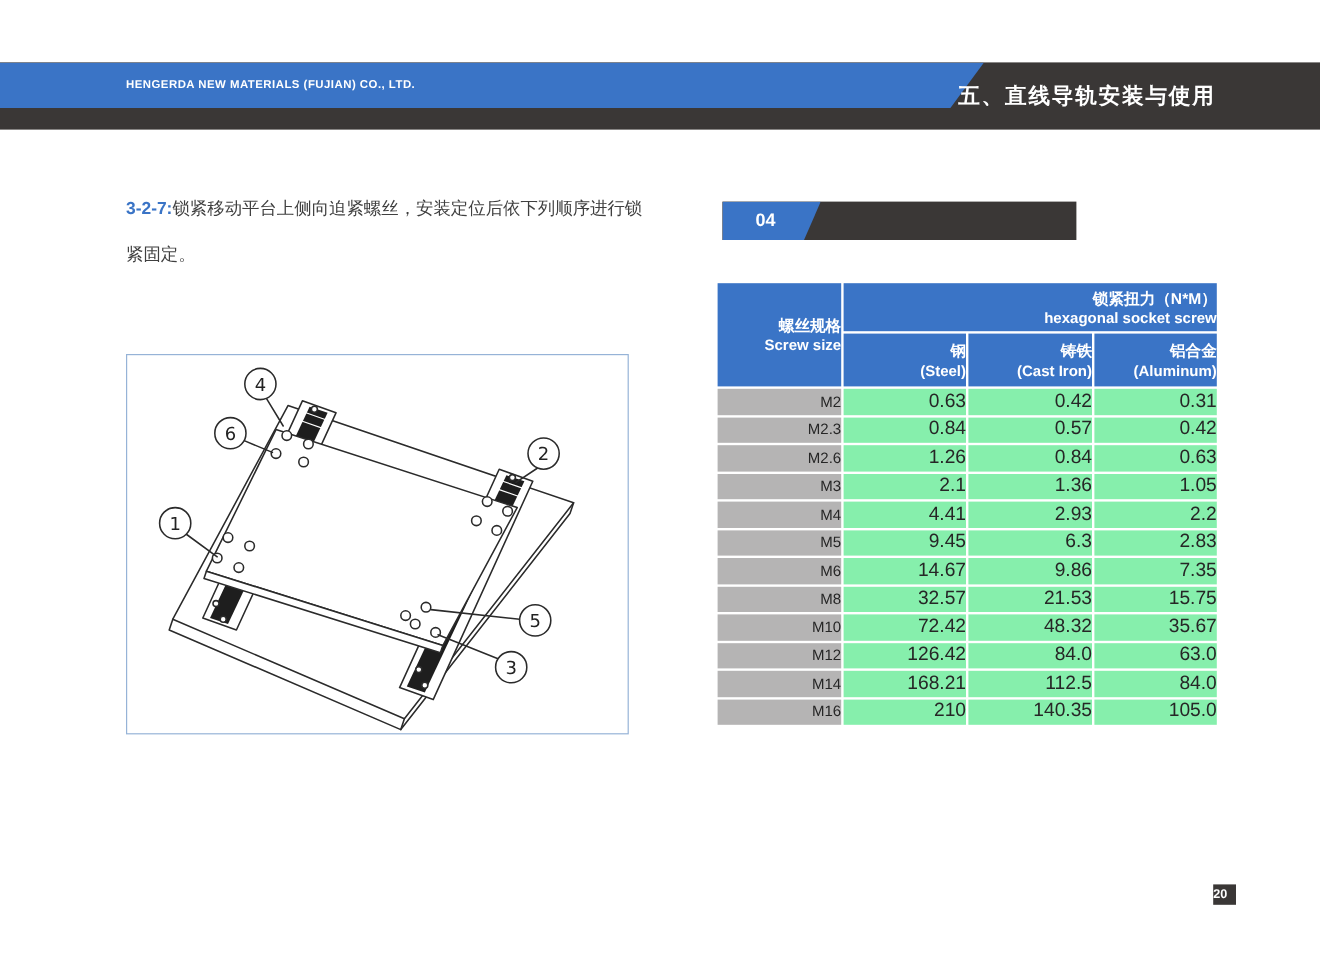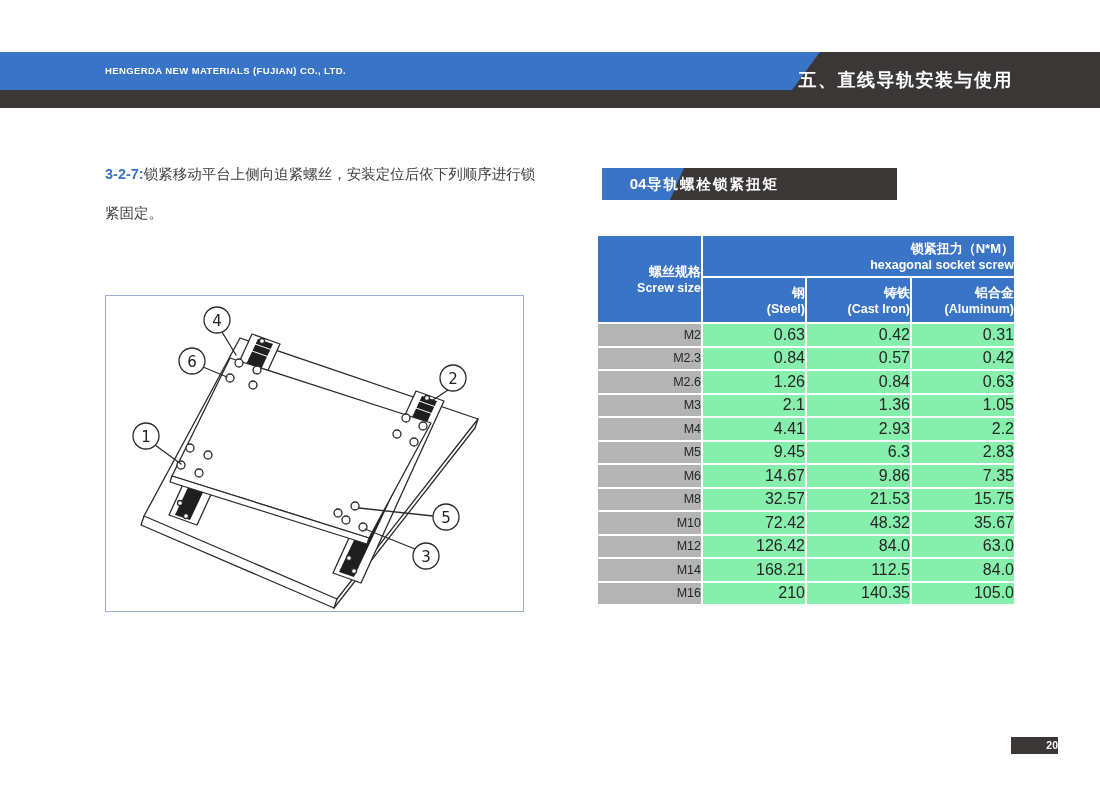--- a/index.html
+++ b/index.html
@@ -48,21 +48,21 @@
   .th-blue{background:#3a74c6;color:#ffffff;font-weight:bold;}
   .hd-zh{font-size:13px;line-height:17px;}
   .hd-en{font-size:12.5px;line-height:16px;}
   .row-label{background:#b5b4b4;color:#262626;font-size:12.5px;height:21.5px;}
   .row-val{background:#86efac;color:#262626;font-size:16px;height:21.5px;}
   tr.hrow1 th{height:40px;}
   tr.hrow2 th{height:44px;}
   
   .page-num{
     position:absolute;left:1011px;top:737px;width:19px;height:17px;background:#3a3736;
-    color:#fff;font-size:10.5px;font-weight:bold;text-align:right;line-height:17px;padding-left:28px;
+    color:#fff;font-size:10.5px;font-weight:bold;text-align:left;line-height:17px;
   }
 </style>
 </head>
 <body>
 
 <div class="page">
 
   <div class="header-dark"></div>
   <div class="header-blue">
     <div class="company">HENGERDA NEW MATERIALS (FUJIAN) CO., LTD.</div>
@@ -71,21 +71,20 @@
 
   <div class="intro">
     <span class="ref">3-2-7:</span><span class="l">锁紧移动平台上侧向迫紧螺丝，安装定位后依下列顺序进行锁</span>
     <span class="l2">紧固定。</span>
   </div>
 
   <div class="section-bar">
     <div class="section-badge">
       <span>04</span>
     </div>
-    <div class="section-title">导轨螺栓锁紧扭矩</div>
   </div>
 
   <div class="diagram-box">
     <svg width="417" height="315" viewBox="0 0 417 315">
       <g stroke="#2b2b2b" stroke-width="1.3" fill="none" stroke-linejoin="round" stroke-linecap="round">
 
         <polygon points="134,42 372,123 369,132 228,312 35,229 38,220" fill="#ffffff"></polygon>
         <polyline points="38,220 231,303 372,123"></polyline>
         <line x1="231" y1="303" x2="228" y2="312"></line>
 

